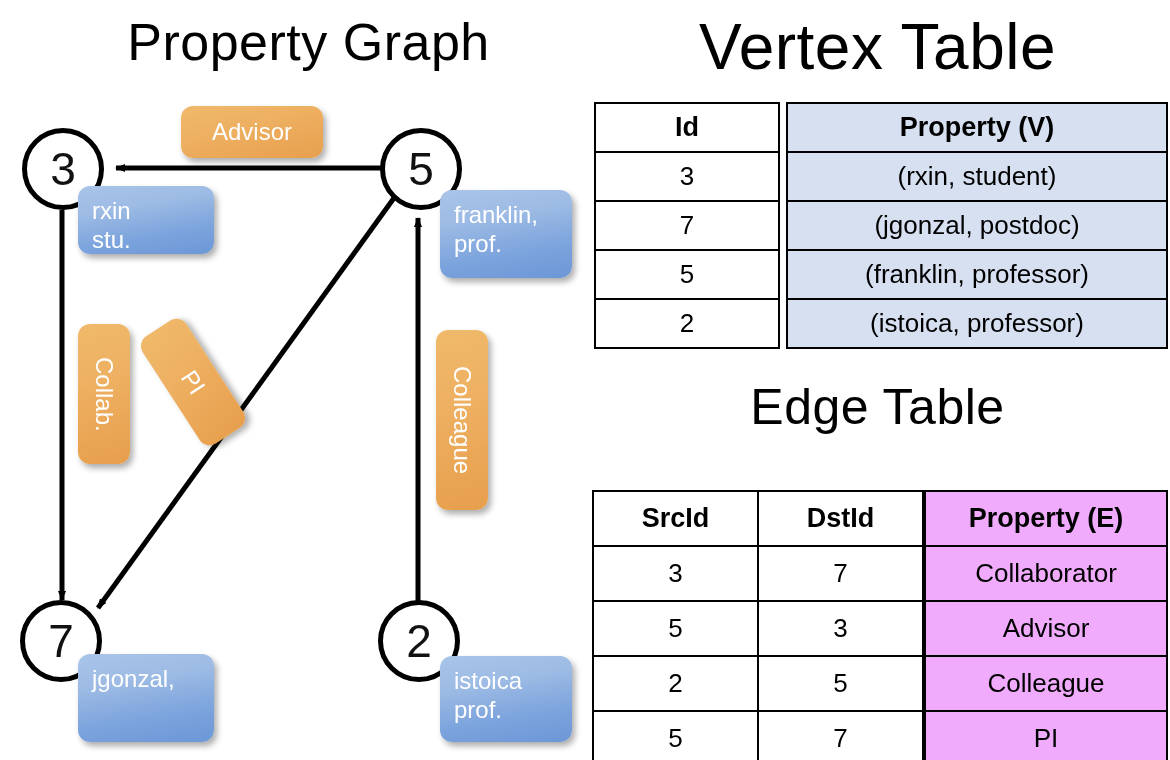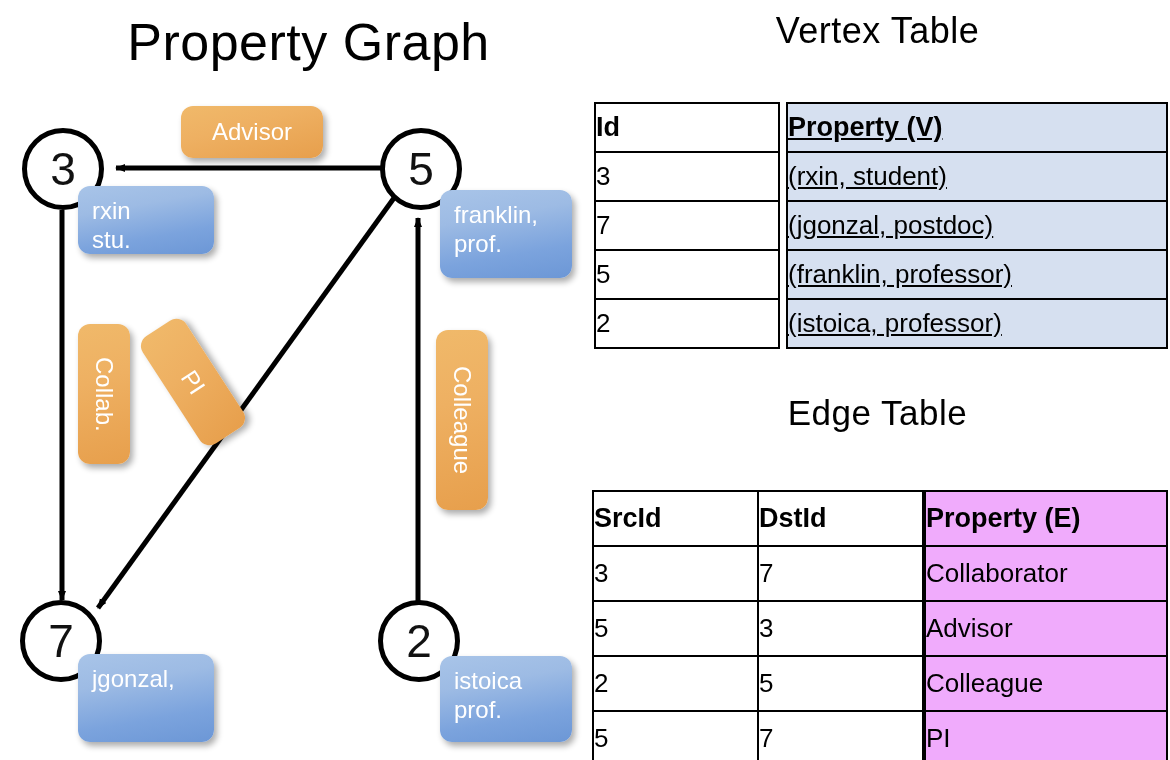--- a/index.html
+++ b/index.html
@@ -16,22 +16,22 @@
   
   .title{
     position:absolute;
     font-family:"Liberation Sans", sans-serif;
     font-weight:300;
     color:#000;
     white-space:nowrap;
     letter-spacing:.5px;
   }
   #title-property-graph{left:0;top:12px;width:585px;text-align:center;font-size:52px;}
-  #title-vertex-table{left:585px;top:10px;width:585px;text-align:center;font-size:36px;}
-  #title-edge-table{left:585px;top:393px;width:585px;text-align:center;font-size:35px;}
+  #title-vertex-table{left:585px;top:10px;width:585px;text-align:center;font-size:64px;}
+  #title-edge-table{left:585px;top:378px;width:585px;text-align:center;font-size:50px;}
 
   
   #graph-panel{position:absolute;left:0;top:0;width:585px;height:760px;margin-left:16px;}
   #graph-svg{position:absolute;left:0;top:0;}
 
   .vertex{
     position:absolute;
     border:5px solid #000;
     border-radius:50%;
     background:#fff;
@@ -78,28 +78,28 @@
 
   
   .tbl{
     position:absolute;
     border-collapse:collapse;
     font-family:"Liberation Sans", sans-serif;
     table-layout:fixed;
   }
   .tbl td,.tbl th{
     border:2px solid #000;
-    text-align:left;
+    text-align:center;
     font-weight:400;
     color:#000;
     padding:0;
   }
   .tbl th{font-weight:700;}
   .v-id td,.v-id th{height:47px;font-size:26px;}
-  .v-prop td,.v-prop th{height:47px;font-size:26px;background:#d6e0f0;text-decoration:underline;}
+  .v-prop td,.v-prop th{height:47px;font-size:26px;background:#d6e0f0;}
   .e-id td,.e-id th{height:53px;font-size:26px;}
   .e-prop td,.e-prop th{height:53px;font-size:26px;background:#f0abfc;}
   .tbl th{font-size:27px;}
 </style>
 </head>
 <body>
 
 <div class="stage">
 
   <div id="graph-panel">

